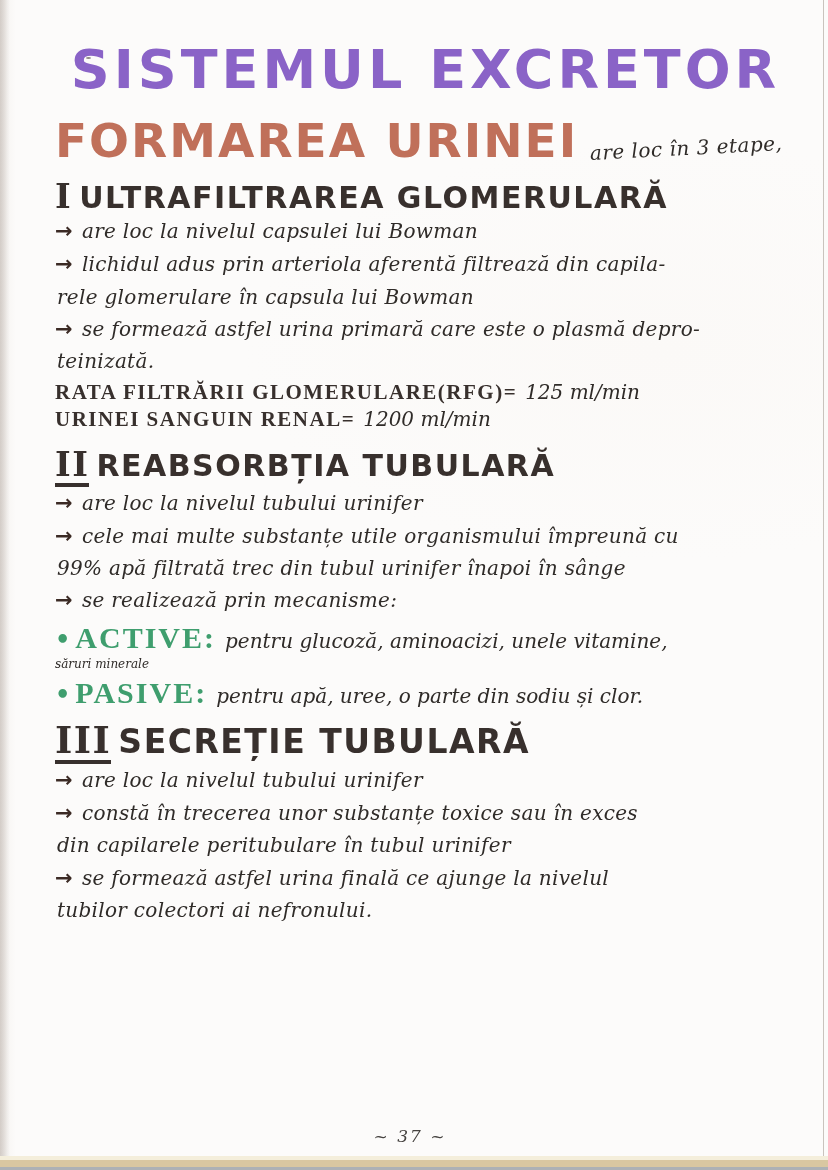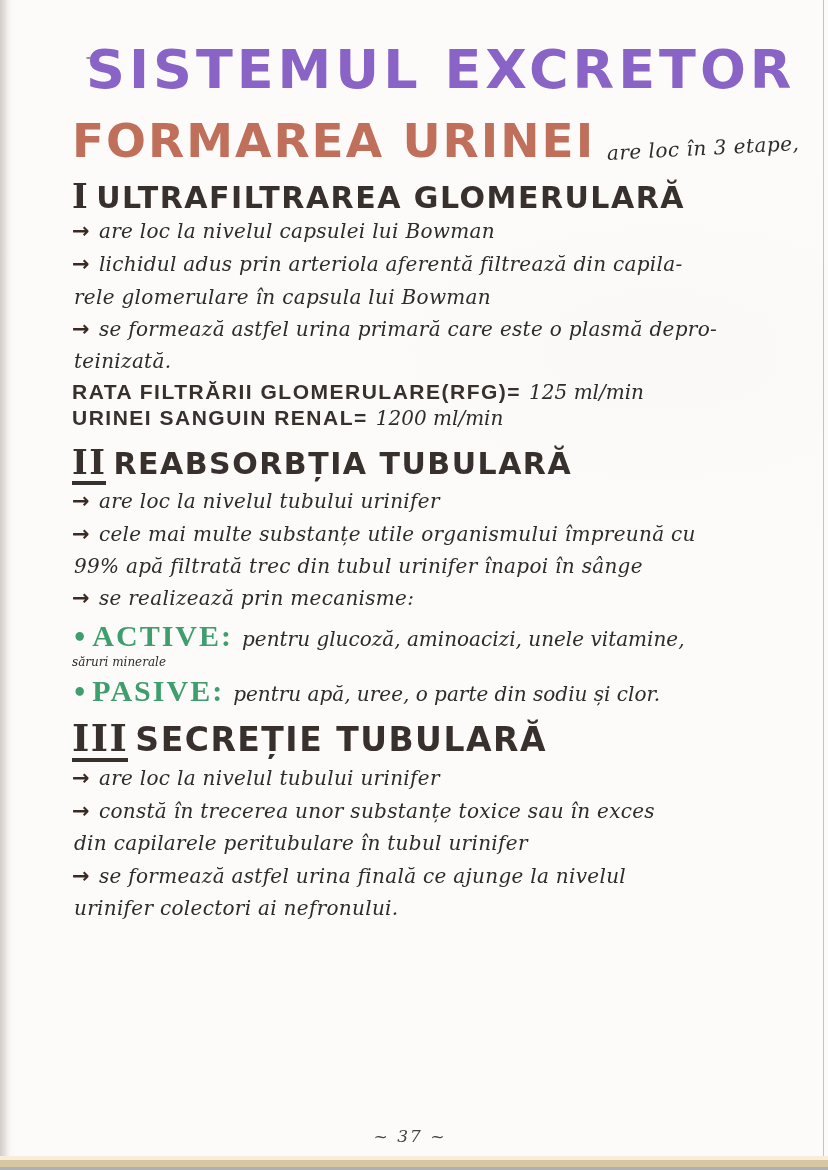--- a/index.html
+++ b/index.html
@@ -7,21 +7,21 @@
     position:relative;
     width:828px;height:1170px;
     margin:0 auto;
     background:
       radial-gradient(ellipse 600px 300px at 80% 30%, #fbf9f7 0%, rgba(251,249,247,0) 70%),
       linear-gradient(90deg,#ece7e3 0px,#f8f6f4 7px,#fcfbfa 16px,#fcfbfa 100%);
     overflow:hidden;
     color:var(--c-ink,#2f2b28);
     font-family:"DejaVu Serif",serif;
   }
-  .content{padding:36px 46px 0 72px;}
+  .content{padding:36px 46px 0 55px;}
 
   
   .title{
     font-family:"DejaVu Sans",sans-serif;font-weight:bold;
     font-size:54px;letter-spacing:4px;line-height:1.25;
     color:var(--c-title,#8a63c7);
     margin:0 0 0 14px;text-align:center;white-space:nowrap;
   }
   .subtitle-row{display:flex;align-items:flex-end;margin-top:8px;}
   .subtitle{
@@ -66,21 +66,21 @@
   }
   .line.cont{padding-left:2px;}
   .arrow{
     font-family:"DejaVu Sans",sans-serif;font-style:normal;font-weight:bold;
     font-size:21px;margin-right:9px;color:#3b2a24;
   }
 
   
   .fact{margin-top:2px;white-space:nowrap;}
   .fact-label{
-    font-family:Liberation Sans, sans-serif;font-weight:bold;
+    font-family:Liberation Serif, serif;font-weight:bold;
     font-size:21px;letter-spacing:1.5px;color:var(--c-marker,#38302d);
   }
   .fact-value{font-style:italic;font-size:20px;margin-left:8px;}
 
   
   .mech{margin-top:3px;white-space:nowrap;}
   .mech-bullet{
     color:var(--c-green,#3f9e6e);font-weight:bold;font-size:24px;
     font-family:"DejaVu Sans",sans-serif;margin-right:5px;
   }
@@ -189,21 +189,21 @@
       <div class="line">
         <span class="arrow">→</span><span>constă în trecerea unor substanțe toxice sau în exces</span>
       </div>
       <div class="line cont">
         <span>din capilarele peritubulare în tubul urinifer</span>
       </div>
       <div class="line">
         <span class="arrow">→</span><span>se formează astfel urina finală ce ajunge la nivelul</span>
       </div>
       <div class="line cont">
-        <span>urinifer colectori ai nefronului.</span>
+        <span>tubilor colectori ai nefronului.</span>
       </div>
     </section>
 
   </div>
 
   <div class="pagenum">~ 37 ~</div>
   <div class="edge-left"></div>
   <div class="edge-right"></div>
   <div class="edge-bottom"></div>
   <div class="speck" style="left:86px;top:57px;width:5px;height:2px;"></div>

